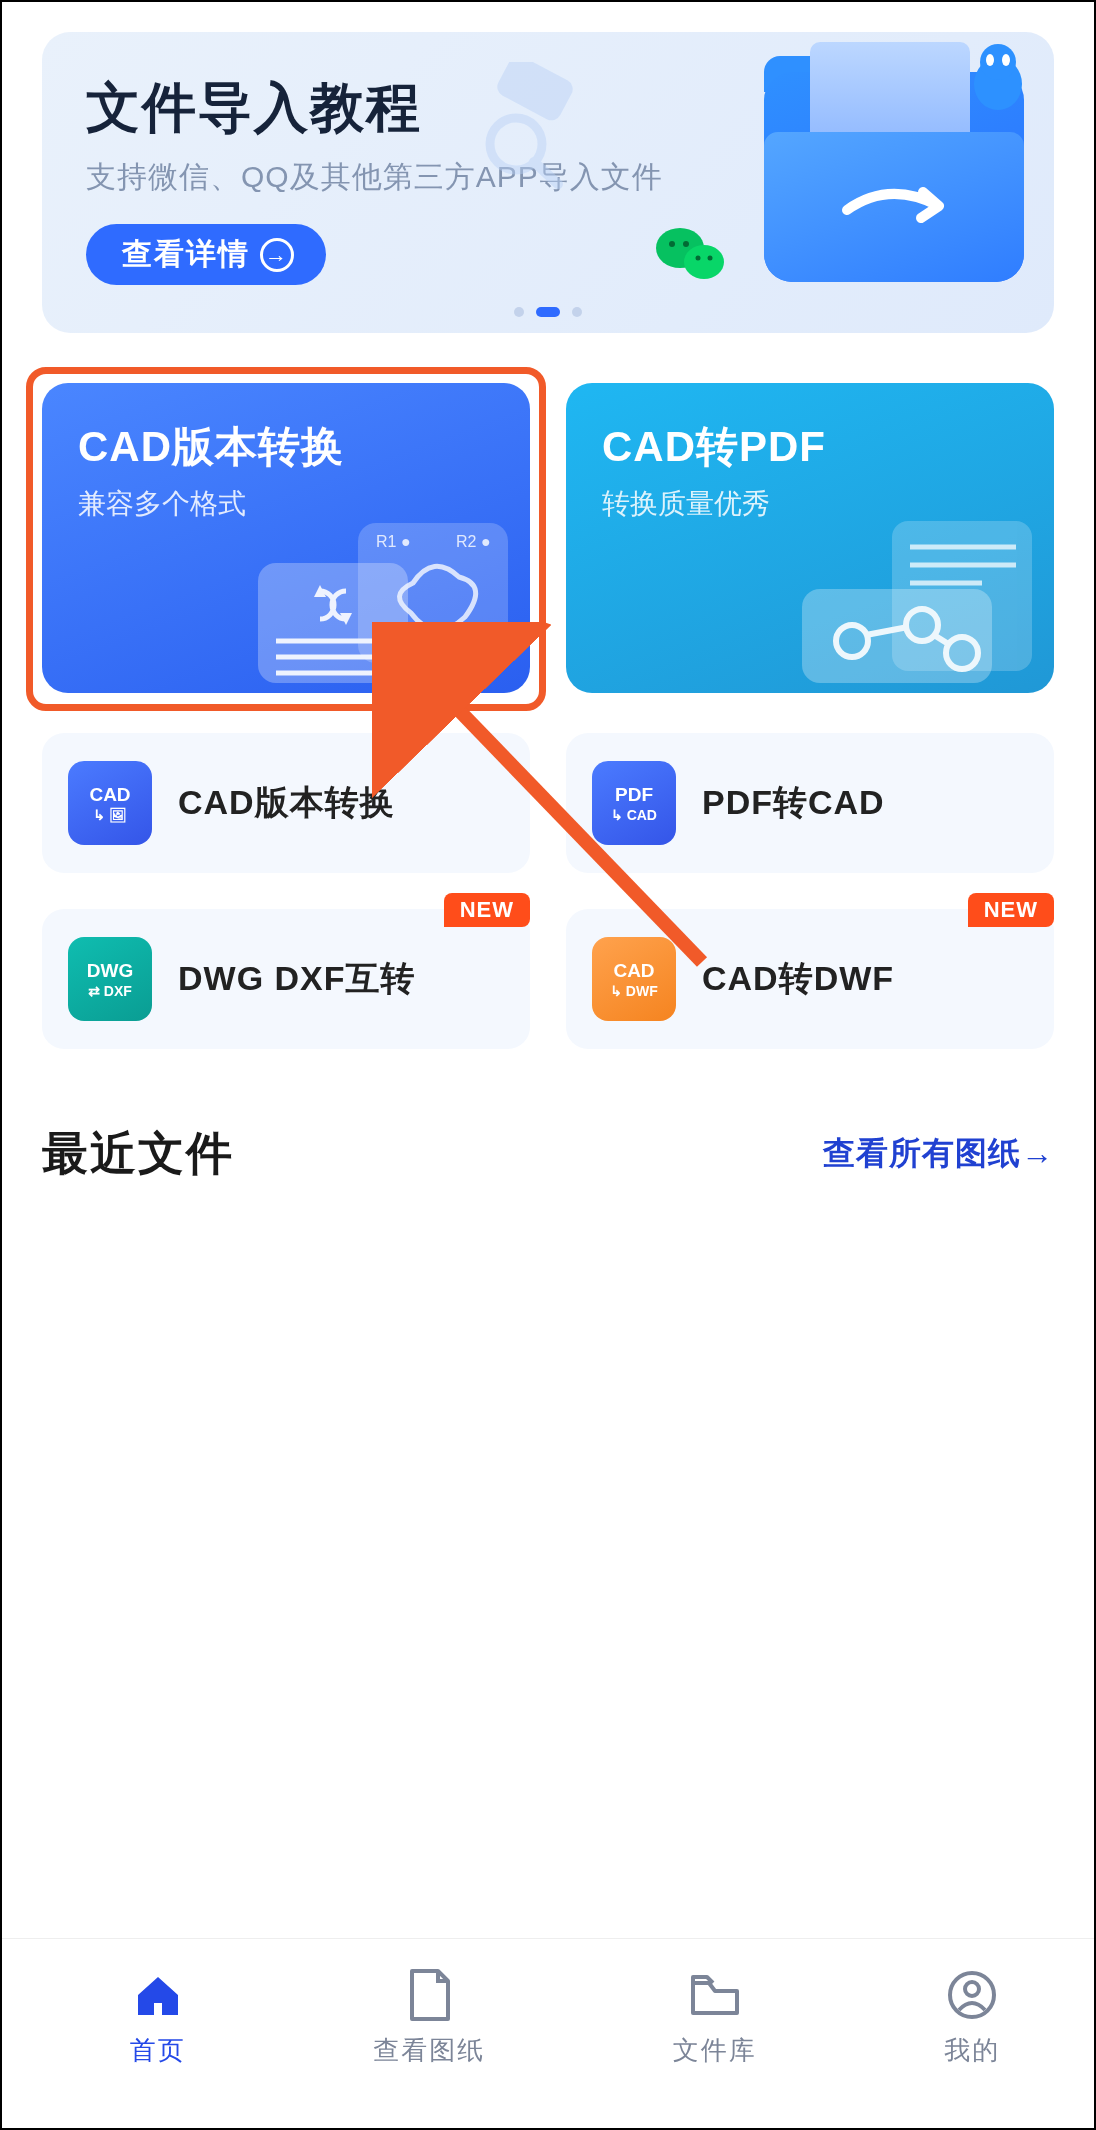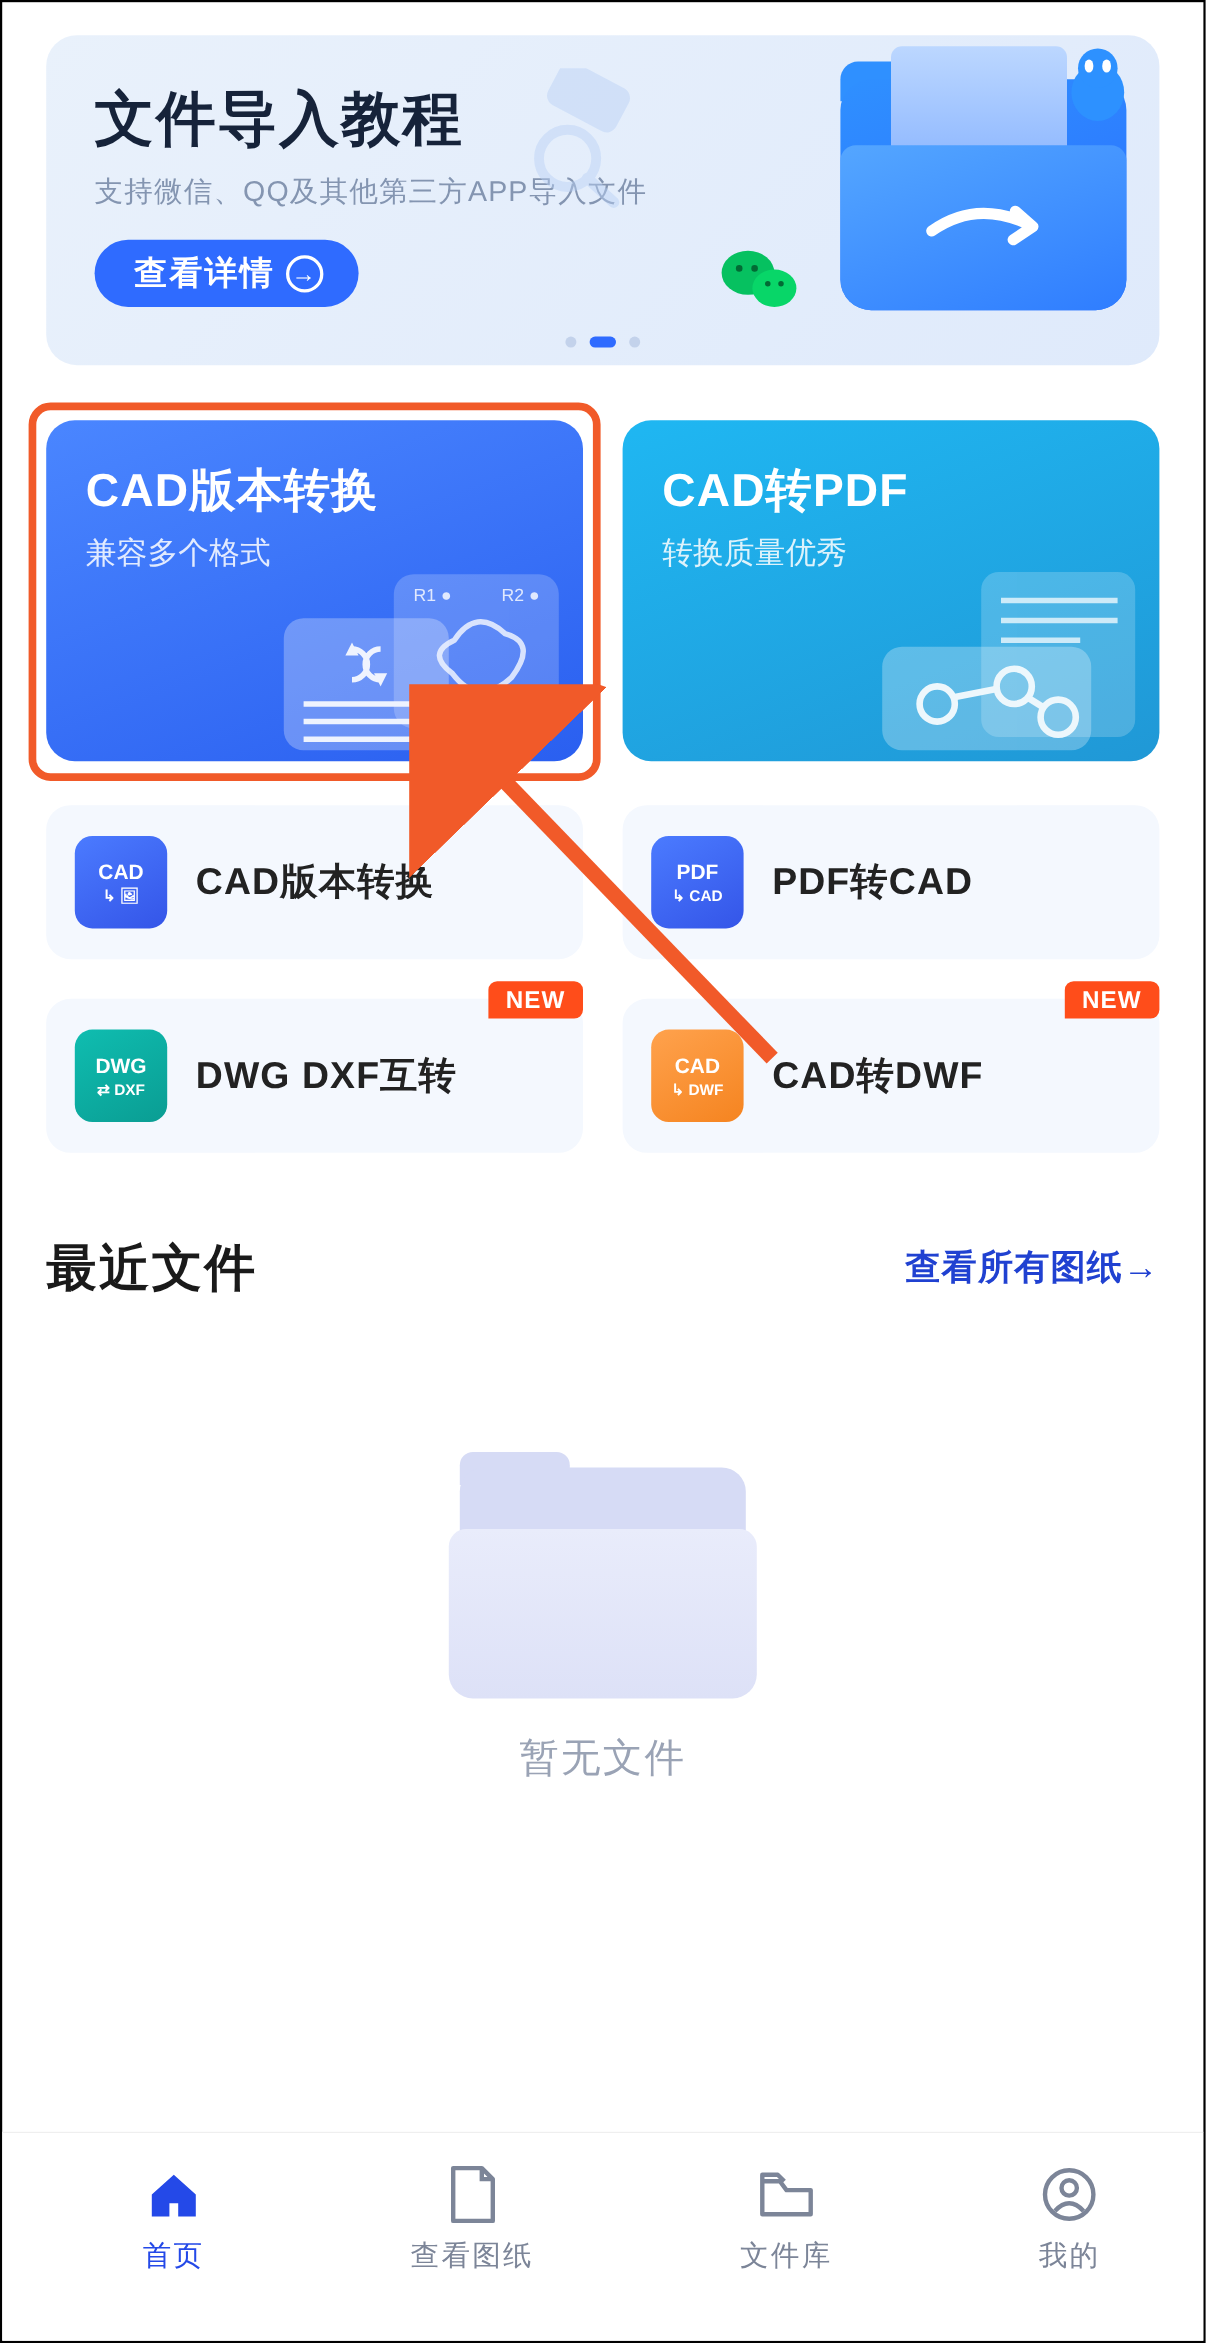--- a/index.html
+++ b/index.html
@@ -23,21 +23,21 @@
     min-height: 300px;
   }
   .banner-title {
     font-size: 54px;
     font-weight: 800;
     color: #16233a;
     letter-spacing: 2px;
   }
   .banner-sub {
     margin-top: 12px;
-    font-size: 26px;
+    font-size: 30px;
     color: #8495b1;
     letter-spacing: 1px;
   }
   .detail-btn {
     margin-top: 26px;
     display: inline-flex;
     align-items: center;
     gap: 10px;
     background: #2f6bff;
     color: #fff;
@@ -354,28 +354,20 @@
         <div class="badge">NEW</div>
       </div>
     </div>
   </div>
 
   <div class="recent-head">
     <h3>最近文件</h3>
     <a>查看所有图纸→</a>
   </div>
 
-  <div class="empty">
-    <div class="empty-folder">
-      <div class="ef-tab"></div>
-      <div class="ef-back"></div>
-      <div class="ef-front"></div>
-    </div>
-    <div class="empty-text">暂无文件</div>
-  </div>
 
 </div>
 
 <svg class="annot-arrow" style="left:370px;top:620px;width:380px;height:380px;" viewBox="0 0 380 380">
   <defs>
     <marker id="ah" markerWidth="18" markerHeight="18" refX="4" refY="9" orient="auto">
       <polygon points="0,0 18,9 0,18" fill="#f15a29"></polygon>
     </marker>
   </defs>
   <line x1="330" y1="340" x2="50" y2="50" stroke="#f15a29" stroke-width="14" marker-end="url(#ah)"></line>

